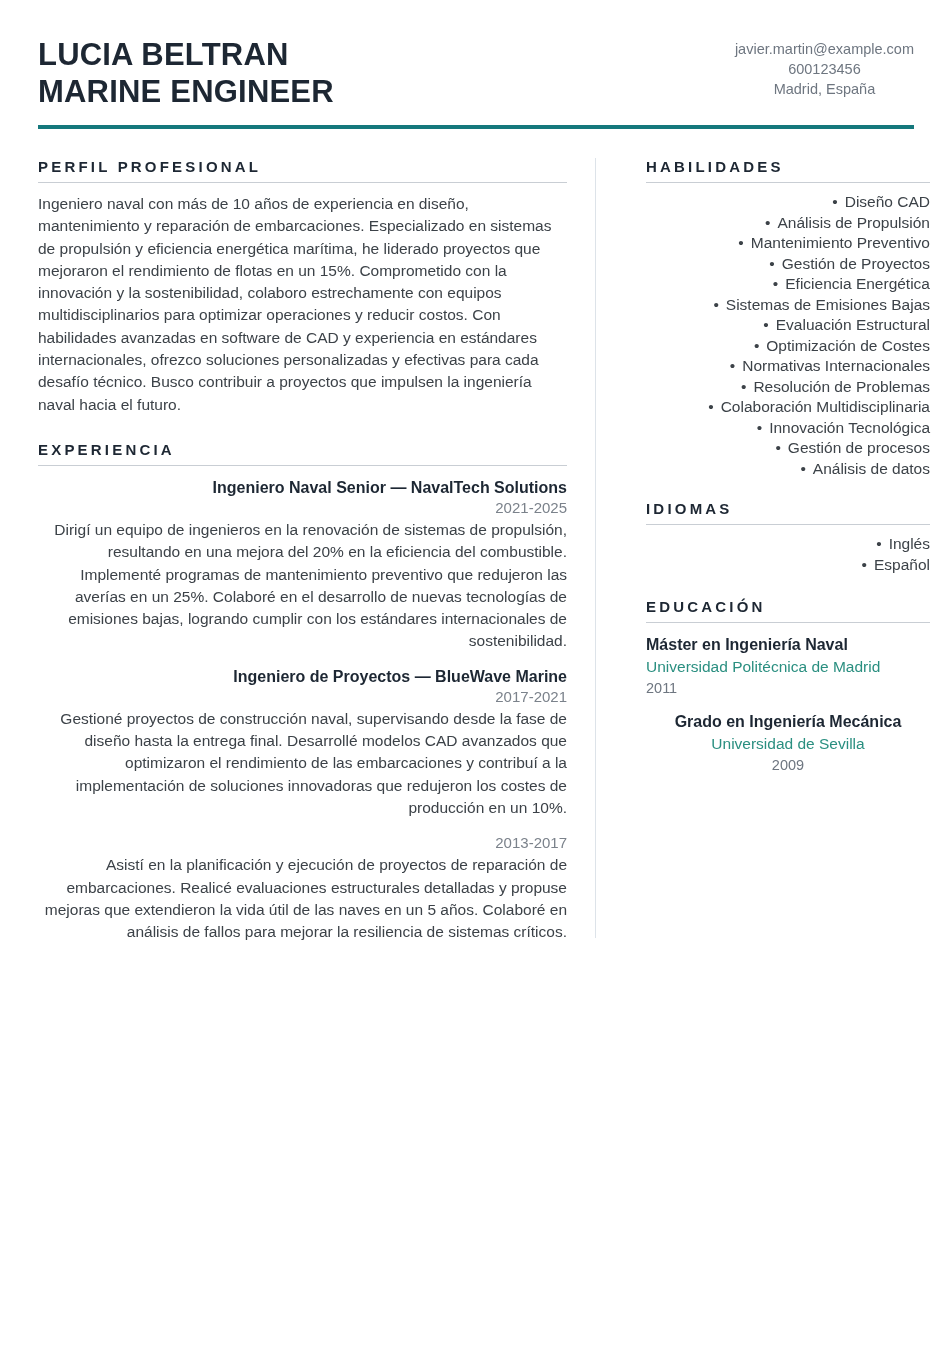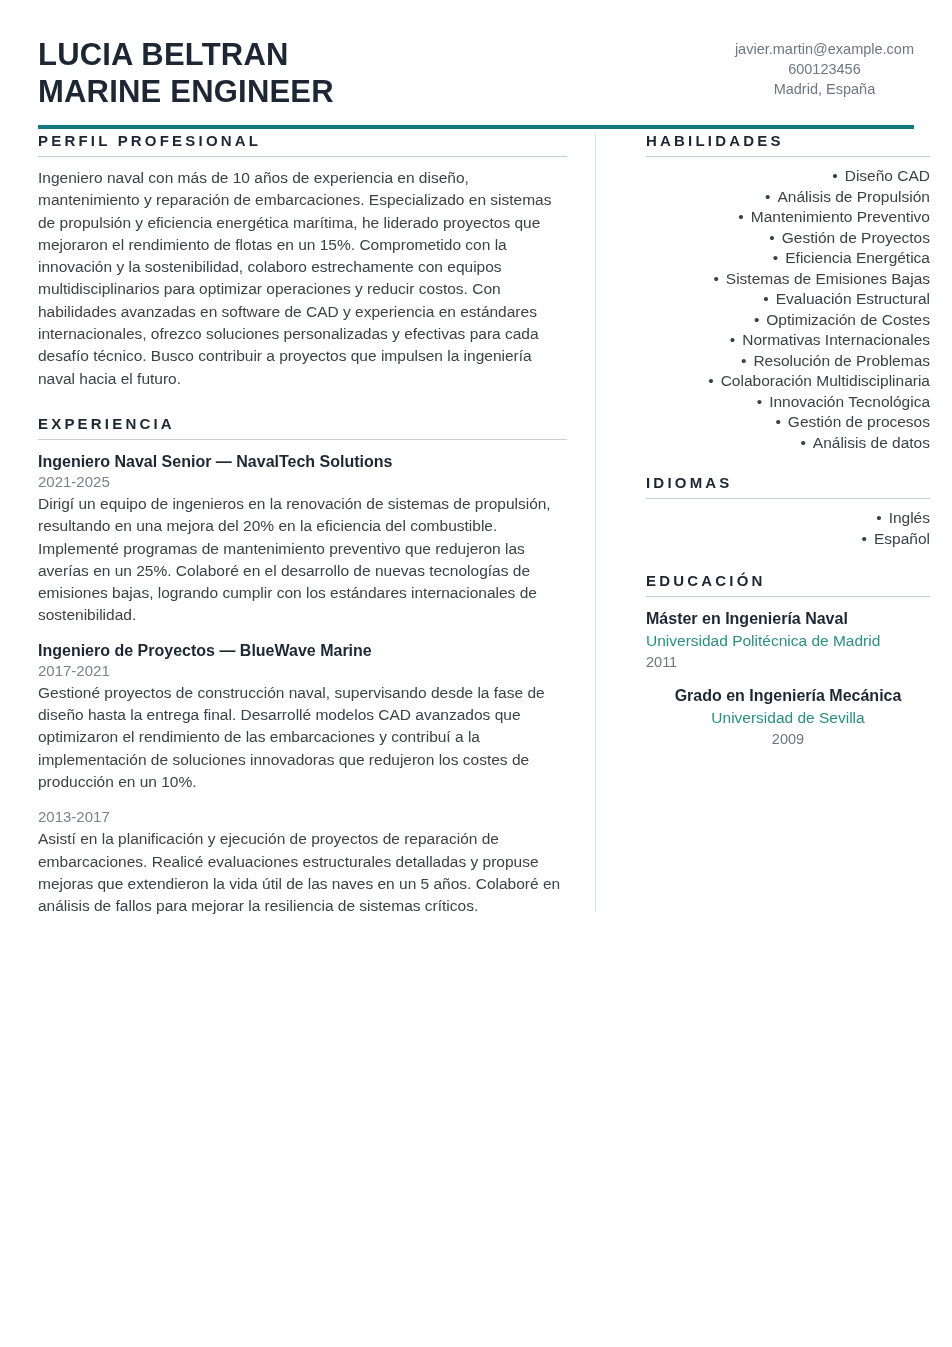--- a/index.html
+++ b/index.html
@@ -30,21 +30,21 @@
     line-height: 20px;
     padding-top: 3px;
   }
   .header-rule {
     height: 4px;
     background: #15787c;
     margin-top: 15px;
   }
 
   
-  .columns { display: flex; margin-top: 3px; align-items: flex-start; gap: 8px; }
+  .columns { display: flex; margin-top: 29px; align-items: flex-start; gap: 8px; }
   .col-left { width: 529px; flex: 0 0 529px; }
   .col-divider {
     width: 1px;
     flex: 0 0 1px;
     height: 780px;
     background: #dde3e9;
     margin-left: 20px;
     margin-right: 42px;
   }
   .col-right { width: 284px; flex: 0 0 284px; }
@@ -62,21 +62,21 @@
   
   .profile-text {
     margin-top: 10px;
     font-size: 15.5px;
     color: #3c4248;
     line-height: 22.3px;
   }
 
   
   .section-exp { margin-top: 25px; }
-  .job { margin-top: 13px; }
+  .job { margin-top: 13px; text-align: right; }
   .job + .job { margin-top: 15px; }
   .job-title { font-size: 16px; font-weight: 700; color: #1d2733; }
   .job-dates { font-size: 15px; color: #7b828b; margin-top: 2px; }
   .job-desc { font-size: 15.5px; color: #3c4248; line-height: 22.3px; margin-top: 3px; }
 
   
   .bullet-list { margin-top: 9px; text-align: right; }
   .bullet-item {
     font-size: 15.5px;
     color: #3c4248;

